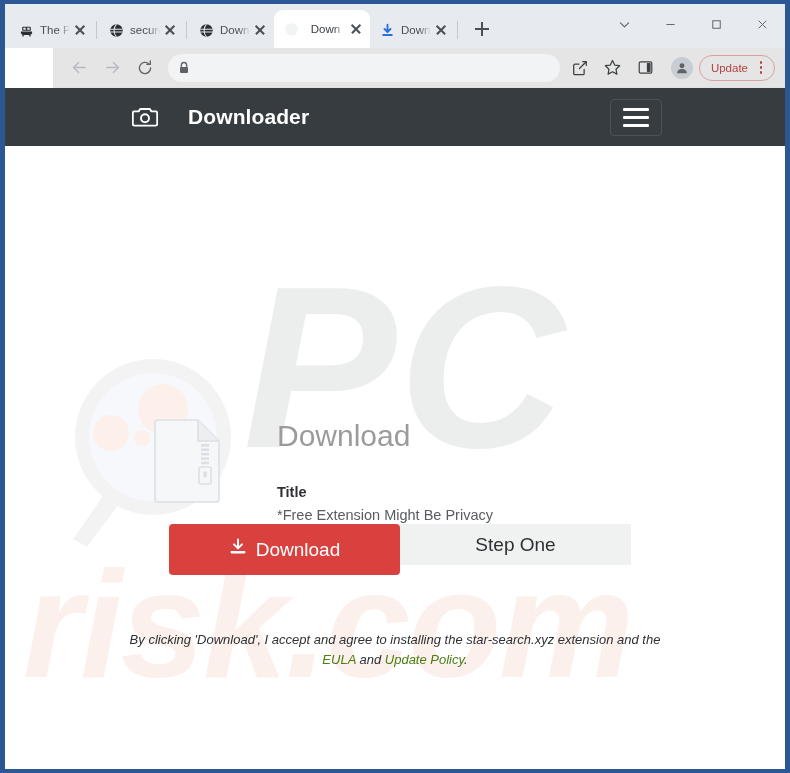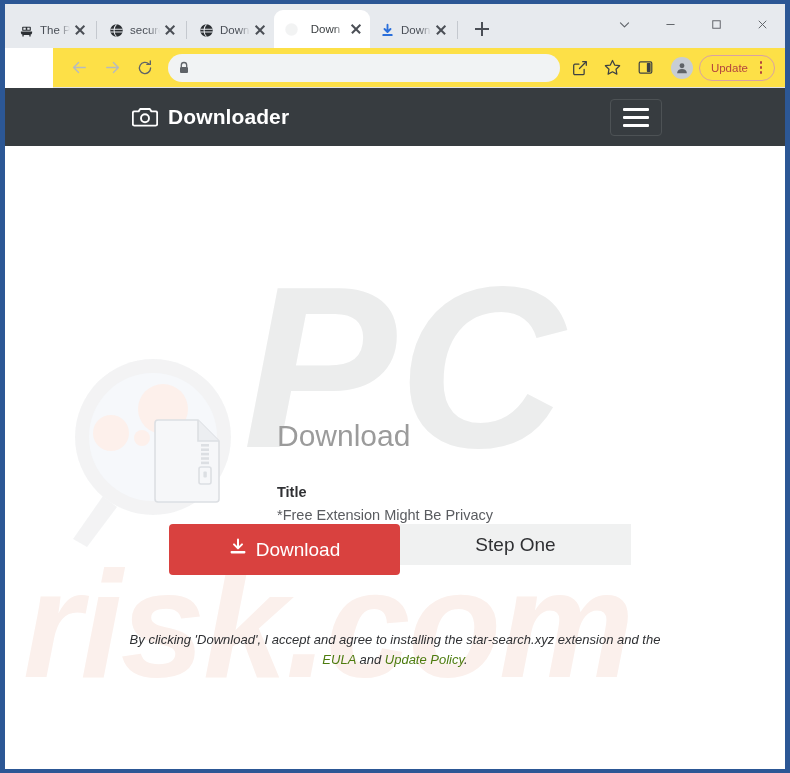--- a/index.html
+++ b/index.html
@@ -121,21 +121,21 @@
   .wc {
     width: 46px; height: 40px;
     display:flex; align-items:center; justify-content:center;
     color:#5f6368;
   }
   .wc svg { display:block; }
 
   
   .toolbar {
     height: 40px;
-    background: #fde047;
+    background: #e5e5e5;
     display: flex;
     align-items: center;
     padding: 0 10px 0 12px;
     border-bottom: 1px solid #dfe1e5;
     margin-left: 48px;
   }
   .tb-btn {
     width: 28px; height: 28px;
     display:flex; align-items:center; justify-content:center;
     flex: 0 0 auto;
@@ -235,20 +235,21 @@
     height: 58px;
     background: #373c40;
     display: flex;
     align-items: center;
     z-index: 3;
   }
   .brand {
     display: flex;
     align-items: center;
     margin-left: 127px;
+    gap: 20px;
   }
   .brand-icon { margin-right: 10px; display:flex; align-items:center; }
   .brand-text {
     color: #ffffff;
     font-size: 21px;
     font-weight: bold;
     letter-spacing: 0.1px;
   }
   .hamburger {
     position: absolute;

